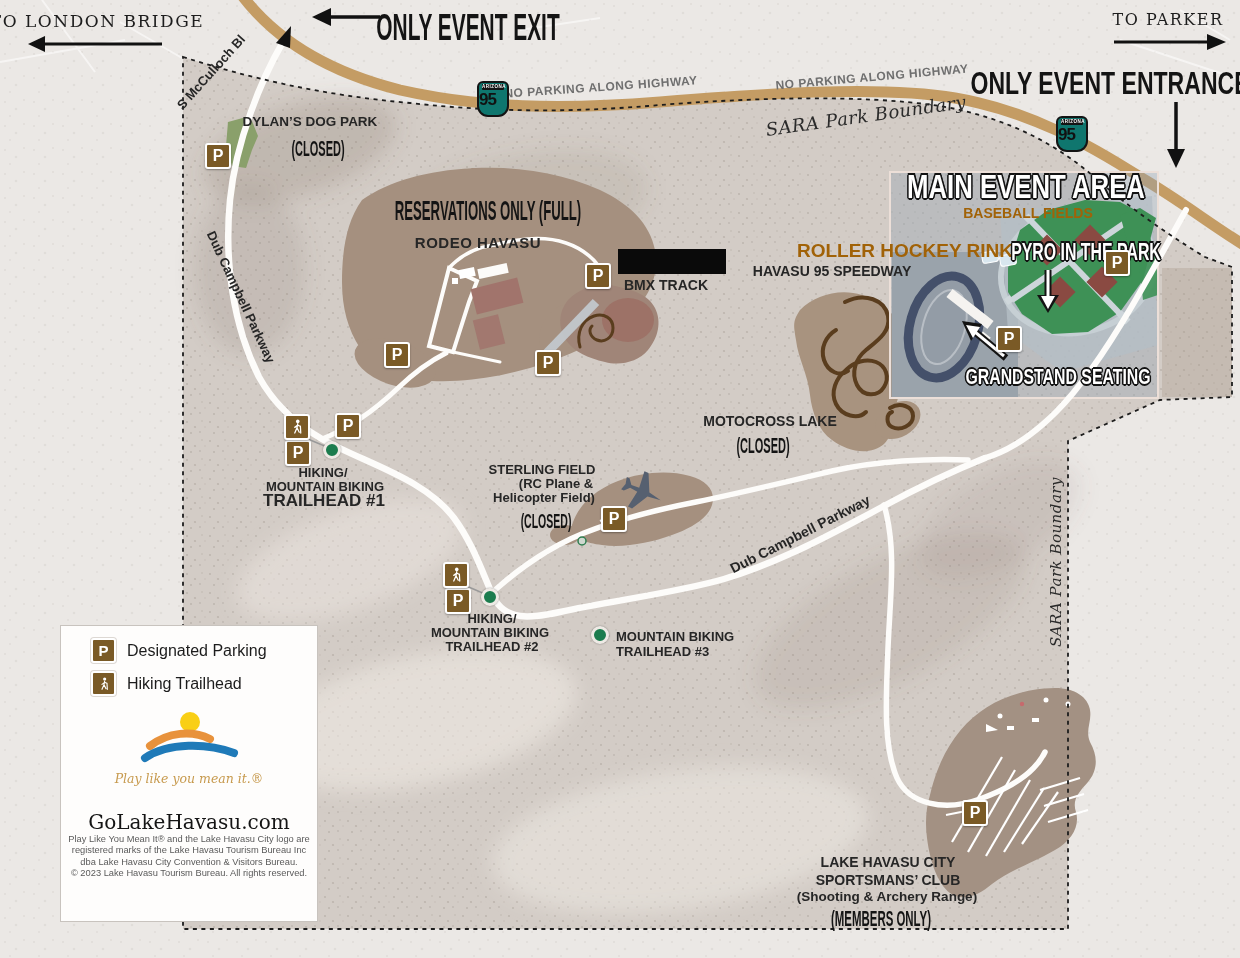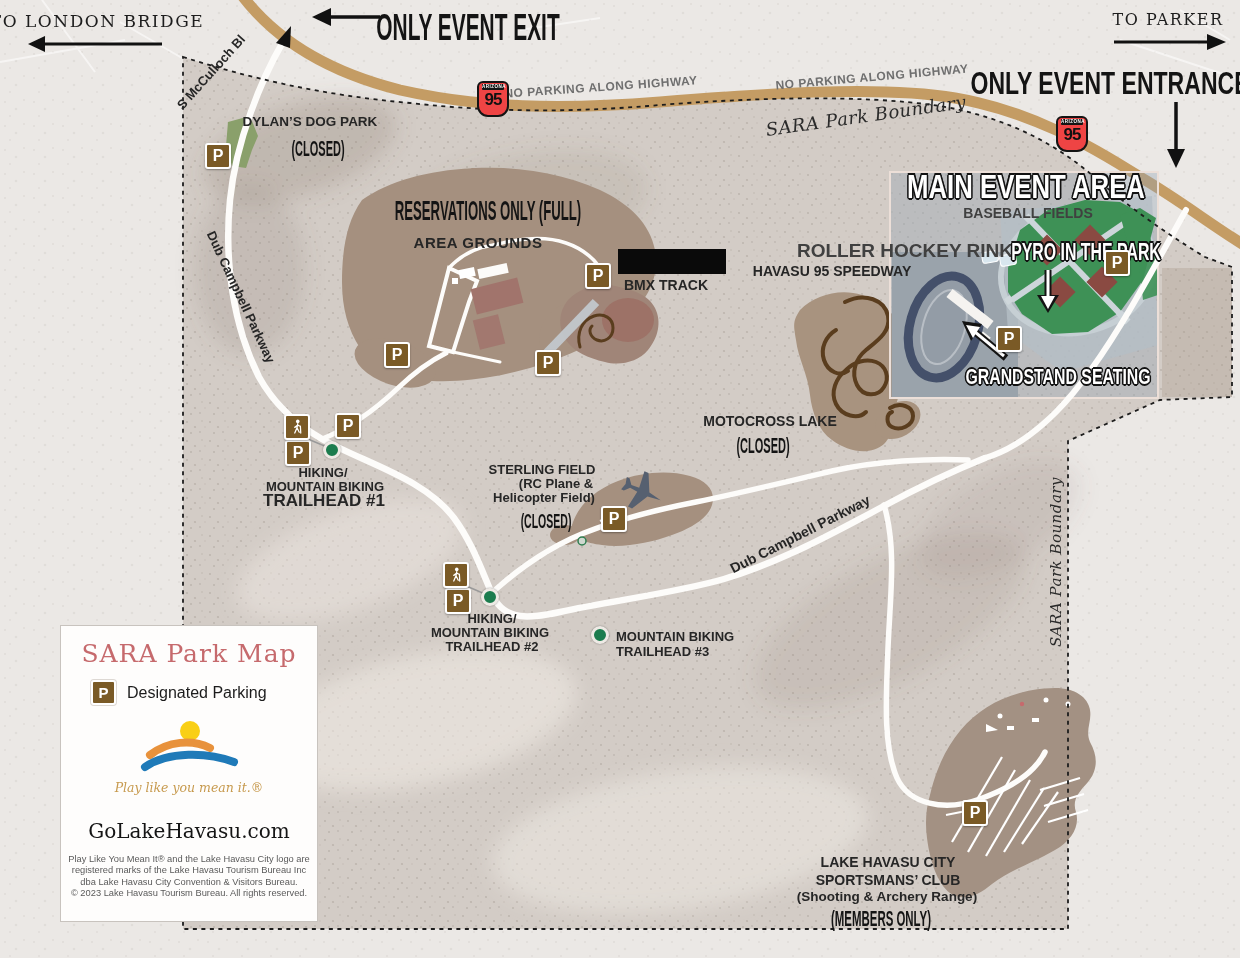--- a/index.html
+++ b/index.html
@@ -5,48 +5,48 @@
   html,body{margin:0;padding:0;background:#ebe8e5;}
   #stage{position:relative;width:1240px;height:958px;overflow:hidden;background:#ebe8e5;
          font-family:"Liberation Sans",sans-serif;}
   #base{position:absolute;left:0;top:0;}
   .lb{position:absolute;white-space:nowrap;font-weight:bold;color:#262626;line-height:1;}
   .serif{font-family:"DejaVu Serif",serif;font-weight:normal;color:#1d1d1d;letter-spacing:1.5px;}
   .iserif{font-family:"DejaVu Serif",serif;font-style:italic;font-weight:normal;color:#2a2a2a;letter-spacing:.5px;}
   .cond{font-weight:800;color:#141414;}
   .wout{color:#fff;text-shadow:2px 0 0 #131313,-2px 0 0 #131313,0 2px 0 #131313,0 -2px 0 #131313,
         1.4px 1.4px 0 #131313,-1.4px 1.4px 0 #131313,1.4px -1.4px 0 #131313,-1.4px -1.4px 0 #131313;}
-  .navy{color:#404040;}
+  .navy{color:#a16207;}
   .gray{color:#6f6f6f;font-weight:bold;letter-spacing:.5px;}
   .ps{position:absolute;width:22px;height:22px;transform:translate(-50%,-50%);background:#7a5a26;
       border:2px solid #fff;border-radius:3px;color:#fff;display:flex;align-items:center;justify-content:center;
       font-weight:bold;font-size:16px;box-shadow:0 1px 2px rgba(0,0,0,.35);}
   .hs{position:absolute;width:22px;height:22px;transform:translate(-50%,-50%);background:#7a5a26;
       border:2px solid #fff;border-radius:3px;display:flex;align-items:center;justify-content:center;
       box-shadow:0 1px 2px rgba(0,0,0,.35);}
   .dot{position:absolute;width:12px;height:12px;border-radius:50%;background:#1b7c4e;
        border:3px solid #eeeae5;transform:translate(-50%,-50%);box-shadow:0 0 2px rgba(0,0,0,.4);}
-  .shield{position:absolute;transform:translate(-50%,-50%);width:32px;height:36px;background:#ef4444;
-          border:2.5px solid #141414;border-radius:6px 6px 11px 11px;box-sizing:border-box;text-align:center;}
+  .shield{position:absolute;transform:translate(-50%,-50%);width:32px;height:36px;background:#0f766e;
+          border:2.5px solid #141414;border-radius:6px 6px 11px 11px;box-sizing:border-box;}
   .shield .st{display:block;margin:1px auto 0;background:#141414;color:#fff;font-size:4.5px;font-weight:bold;
           width:22px;letter-spacing:.5px;line-height:6px;border-radius:1px;}
   .shield .num{display:block;font-size:17px;font-weight:bold;color:#111;line-height:19px;letter-spacing:-1px;}
   
   #legend{position:absolute;left:60px;top:625px;width:258px;height:297px;background:#fefdfc;
           border:1px solid #c8c3be;box-sizing:border-box;text-align:center;}
   .leg-title{margin-top:13px;font-family:"DejaVu Serif",serif;font-size:25px;color:#c66a6d;letter-spacing:1px;}
   .leg-items{margin:12px 0 0 30px;text-align:left;}
   .leg-row{display:flex;align-items:center;gap:11px;margin-bottom:8px;}
   .ps-s{width:21px;height:21px;background:#7a5a26;border:2px solid #fff;border-radius:3px;color:#fff;flex:0 0 auto;
         display:flex;align-items:center;justify-content:center;font-weight:bold;font-size:15px;box-shadow:0 0 0 1px #ddd8d3;}
   .leg-label{font-size:16px;color:#1c1c1c;}
   .leg-name{font-size:19px;font-weight:bold;color:#2e9ac4;letter-spacing:1.5px;margin-top:4px;}
   .leg-tag{font-family:"DejaVu Serif",serif;font-style:italic;font-size:12.5px;color:#c79a4e;margin-top:3px;}
   .leg-web{font-family:"DejaVu Serif",serif;font-size:20px;color:#151515;margin-top:24px;}
-  .leg-fine{margin-top:11px;font-size:9.3px;color:#5a5a5a;line-height:11.4px;text-align:center;}
+  .leg-fine{font-size:9.3px;color:#5a5a5a;line-height:11.4px;text-align:center;}
 </style>
 </head>
 <body>
 
 <div id="stage">
 
   <svg id="base" width="1240" height="958" viewBox="0 0 1240 958">
     <defs>
       <pattern id="speckIn" width="23" height="19" patternUnits="userSpaceOnUse">
         <circle cx="3" cy="4" r="0.9" fill="#6e6258" opacity="0.25"></circle>
@@ -283,21 +283,21 @@
   <div class="lb iserif" style="left:1056px;top:562px;font-size:15px;transform:translate(-50%,-50%) rotate(-90deg)">SARA Park Boundary</div>
 
   <div class="lb" style="left:211px;top:72px;font-size:13px;transform:translate(-50%,-50%) rotate(-48deg)">S McCulloch Bl</div>
   <div class="lb" style="left:241px;top:297px;font-size:13px;transform:translate(-50%,-50%) rotate(65deg)">Dub Campbell Parkway</div>
   <div class="lb" style="left:800px;top:534px;font-size:14px;transform:translate(-50%,-50%) rotate(-27deg)">Dub Campbell Parkway</div>
 
   <div class="lb" style="left:310px;top:122px;font-size:13.5px;transform:translate(-50%,-50%)">DYLAN’S DOG PARK</div>
   <div class="lb cond" style="left:318px;top:149px;font-size:22px;transform:translate(-50%,-50%) scaleX(0.5)">(CLOSED)</div>
 
   <div class="lb cond" style="left:488px;top:211px;font-size:28px;transform:translate(-50%,-50%) scaleX(0.47)">RESERVATIONS ONLY (FULL)</div>
-  <div class="lb" style="left:478px;top:242px;font-size:15px;letter-spacing:.5px;transform:translate(-50%,-50%)">AREA GROUNDS</div>
+  <div class="lb" style="left:478px;top:242px;font-size:15px;letter-spacing:.5px;transform:translate(-50%,-50%)">RODEO HAVASU</div>
   <div class="lb" style="left:666px;top:285px;font-size:14px;transform:translate(-50%,-50%)">BMX TRACK</div>
   <div class="lb" style="left:832px;top:271px;font-size:14px;transform:translate(-50%,-50%)">HAVASU 95 SPEEDWAY</div>
   <div class="lb navy" style="left:905px;top:250px;font-size:19px;transform:translate(-50%,-50%)">ROLLER HOCKEY RINK</div>
 
   <div class="lb cond wout" style="left:1026px;top:186px;font-size:33px;transform:translate(-50%,-50%) scaleX(0.78)">MAIN EVENT AREA</div>
   <div class="lb navy" style="left:1028px;top:213px;font-size:14px;transform:translate(-50%,-50%)">BASEBALL FIELDS</div>
   <div class="lb cond wout" style="left:1086px;top:252px;font-size:23px;transform:translate(-50%,-50%) scaleX(0.69)">PYRO IN THE PARK</div>
   <div class="lb cond wout" style="left:1058px;top:377px;font-size:22px;transform:translate(-50%,-50%) scaleX(0.72)">GRANDSTAND SEATING</div>
 
   <div class="lb" style="left:770px;top:421px;font-size:14px;transform:translate(-50%,-50%)">MOTOCROSS LAKE</div>
@@ -378,27 +378,35 @@
         <circle cx="13" cy="4.5" r="2.4" fill="#fff"></circle>
     <path d="M13,7.5 L12,13 L9,20 M12,13 L15,19 M13,9.5 L9,12.5 M13,9.5 L16,11 M16.5,11 L17,20" stroke="#fff" stroke-width="1.7" fill="none" stroke-linecap="round"></path>
       </svg>
   </div>
 
   <div class="dot" style="left:332px;top:450px"></div>
   <div class="dot" style="left:490px;top:597px"></div>
   <div class="dot" style="left:600px;top:635px"></div>
 
   <div id="legend">
-    <div class="leg-title">SARA Park Map</div>
     <div class="leg-items">
       <div class="leg-row">
         <div class="ps-s">
             <span>P</span>
           </div>
         <span class="leg-label">Designated Parking</span>
+      </div>
+      <div class="leg-row">
+        <div class="ps-s">
+          <svg viewBox="0 0 24 24" width="16" height="16">
+              <circle cx="13" cy="4.5" r="2.4" fill="#fff"></circle>
+          <path d="M13,7.5 L12,13 L9,20 M12,13 L15,19 M13,9.5 L9,12.5 M13,9.5 L16,11 M16.5,11 L17,20" stroke="#fff" stroke-width="1.7" fill="none" stroke-linecap="round"></path>
+            </svg>
+        </div>
+        <span class="leg-label">Hiking Trailhead</span>
       </div>
     </div>
     <svg width="110" height="52" viewBox="0 0 110 52" style="margin-top:8px">
       <circle cx="56" cy="10" r="10" fill="#f9cf15"></circle>
       <path d="M 16,34 C 34,20 58,18 76,27" stroke="#e8923c" stroke-width="8" fill="none" stroke-linecap="round"></path>
       <path d="M 11,46 C 34,30 74,31 100,41" stroke="#1f7ab8" stroke-width="8" fill="none" stroke-linecap="round"></path>
     </svg>
     <div class="leg-tag">Play like you mean it.®</div>
     <div class="leg-web">GoLakeHavasu.com</div>
     <div class="leg-fine">

